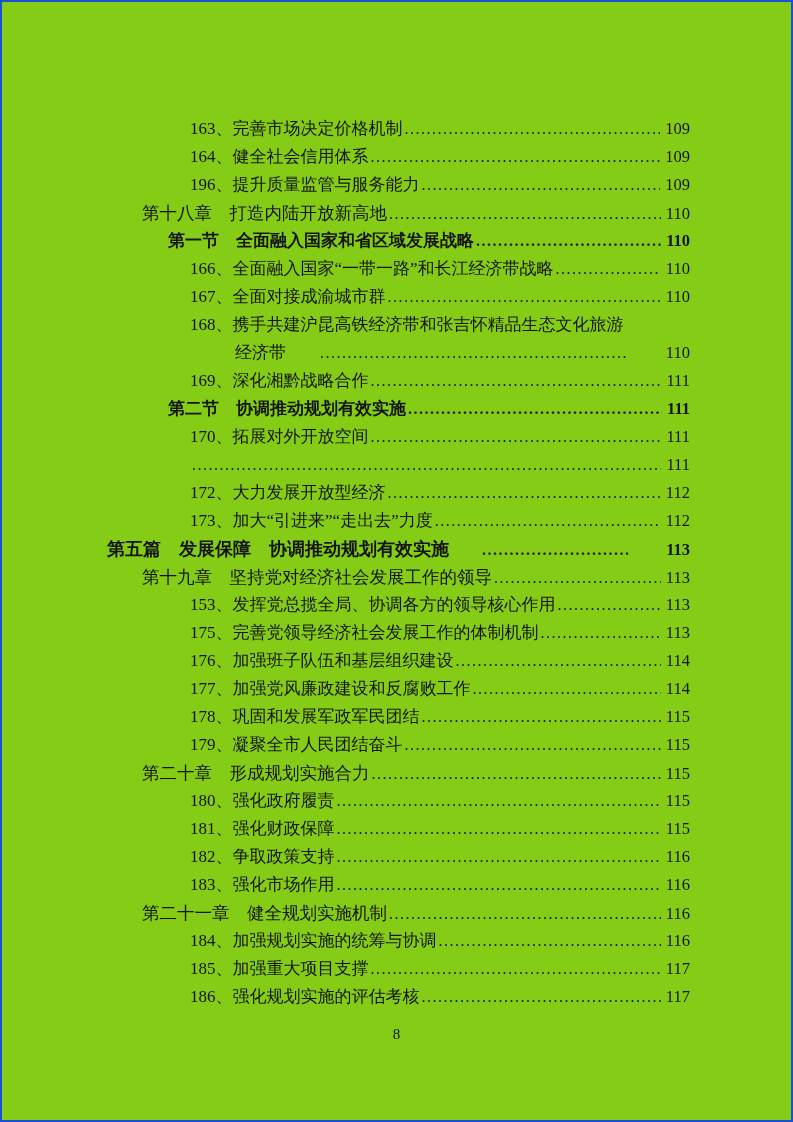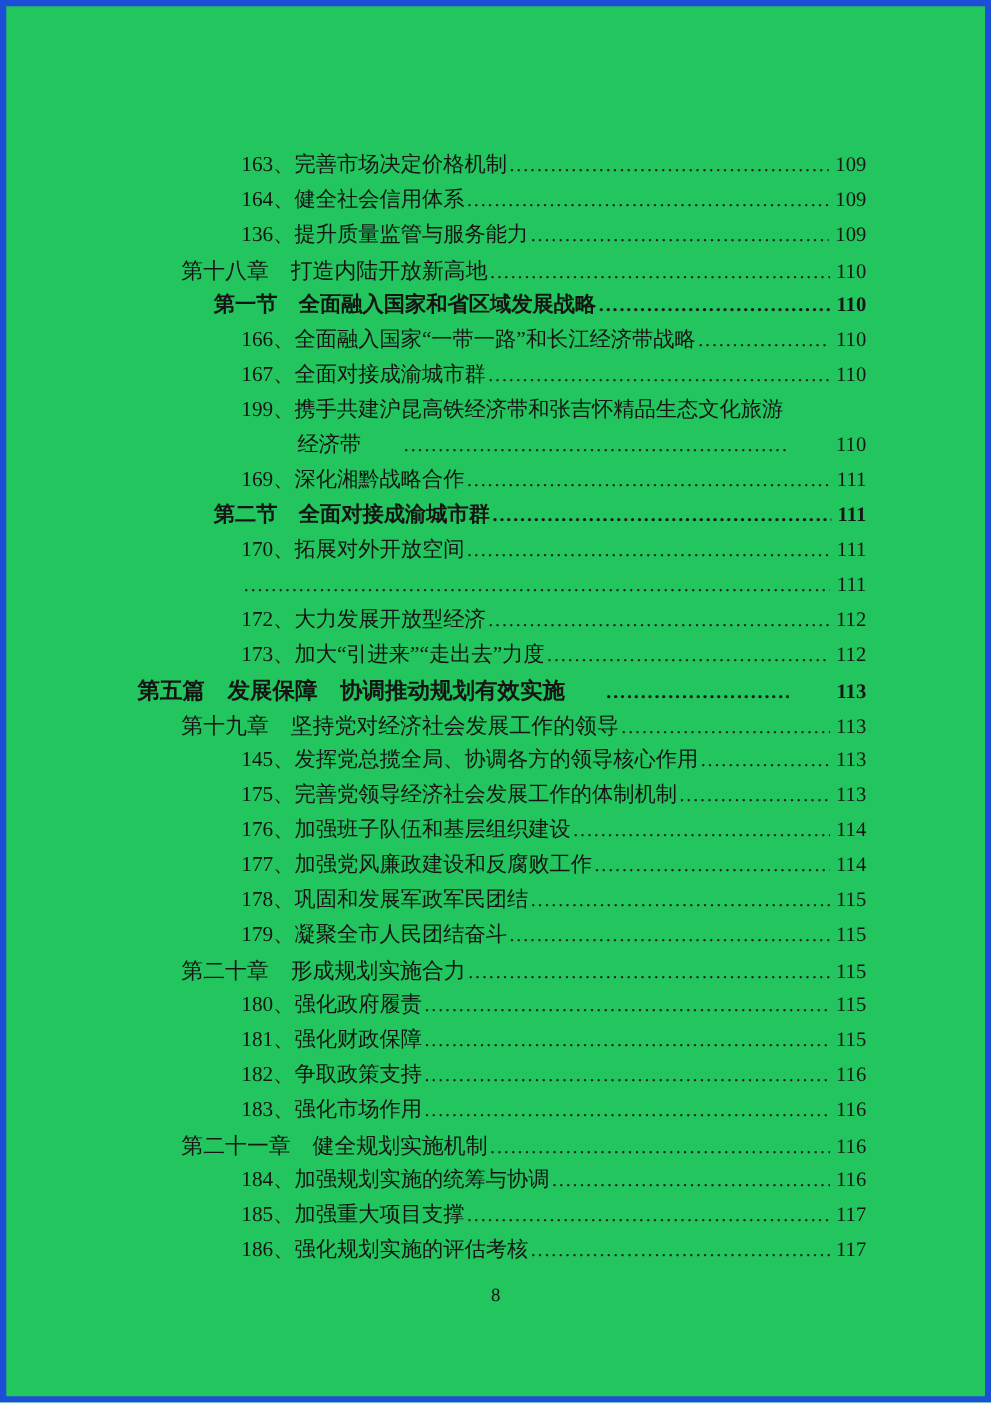--- a/index.html
+++ b/index.html
@@ -4,22 +4,22 @@
 <style>
   html, body {
     margin: 0;
     padding: 0;
     background: #ffffff;
   }
   .page {
     position: relative;
     width: 793px;
     height: 1122px;
-    background: #22c55e;
-    border: 5px solid #1d4ed8;
+    background: #84cc16;
+    border: 2px solid #1d4ed8;
     box-sizing: border-box;
     overflow: hidden;
     color: #151515;
     font-family: "Liberation Serif", "DejaVu Serif", serif;
   }
   .toc {
     position: absolute;
     left: 105px;
     top: 113px;
     width: 583px;
@@ -82,21 +82,21 @@
         <span class="t">163、完善市场决定价格机制</span>
         <span class="dots"></span>
         <span class="pg">109</span>
       </div>
       <div class="row item">
         <span class="t">164、健全社会信用体系</span>
         <span class="dots"></span>
         <span class="pg">109</span>
       </div>
       <div class="row item">
-        <span class="t">136、提升质量监管与服务能力</span>
+        <span class="t">196、提升质量监管与服务能力</span>
         <span class="dots"></span>
         <span class="pg">109</span>
       </div>
       <div class="row chapter">
         <span class="t">第十八章　打造内陆开放新高地</span>
         <span class="dots"></span>
         <span class="pg">110</span>
       </div>
       <div class="row section">
         <span class="t">第一节　全面融入国家和省区域发展战略</span>
@@ -107,36 +107,36 @@
         <span class="t">166、全面融入国家“一带一路”和长江经济带战略</span>
         <span class="dots"></span>
         <span class="pg">110</span>
       </div>
       <div class="row item">
         <span class="t">167、全面对接成渝城市群</span>
         <span class="dots"></span>
         <span class="pg">110</span>
       </div>
       <div class="row item nodots">
-        <span class="t">199、携手共建沪昆高铁经济带和张吉怀精品生态文化旅游</span>
+        <span class="t">168、携手共建沪昆高铁经济带和张吉怀精品生态文化旅游</span>
         <span class="dots"></span>
         <span class="pg"></span>
       </div>
       <div class="row item-cont">
         <span class="t">经济带</span>
         <span class="dots"></span>
         <span class="pg">110</span>
       </div>
       <div class="row item">
         <span class="t">169、深化湘黔战略合作</span>
         <span class="dots"></span>
         <span class="pg">111</span>
       </div>
       <div class="row section">
-        <span class="t">第二节　全面对接成渝城市群</span>
+        <span class="t">第二节　协调推动规划有效实施</span>
         <span class="dots"></span>
         <span class="pg">111</span>
       </div>
       <div class="row item">
         <span class="t">170、拓展对外开放空间</span>
         <span class="dots"></span>
         <span class="pg">111</span>
       </div>
       <div class="row item">
         <span class="dots"></span>
@@ -156,21 +156,21 @@
         <span class="t">第五篇　发展保障　协调推动规划有效实施</span>
         <span class="dots"></span>
         <span class="pg">113</span>
       </div>
       <div class="row chapter">
         <span class="t">第十九章　坚持党对经济社会发展工作的领导</span>
         <span class="dots"></span>
         <span class="pg">113</span>
       </div>
       <div class="row item">
-        <span class="t">145、发挥党总揽全局、协调各方的领导核心作用</span>
+        <span class="t">153、发挥党总揽全局、协调各方的领导核心作用</span>
         <span class="dots"></span>
         <span class="pg">113</span>
       </div>
       <div class="row item">
         <span class="t">175、完善党领导经济社会发展工作的体制机制</span>
         <span class="dots"></span>
         <span class="pg">113</span>
       </div>
       <div class="row item">
         <span class="t">176、加强班子队伍和基层组织建设</span>

